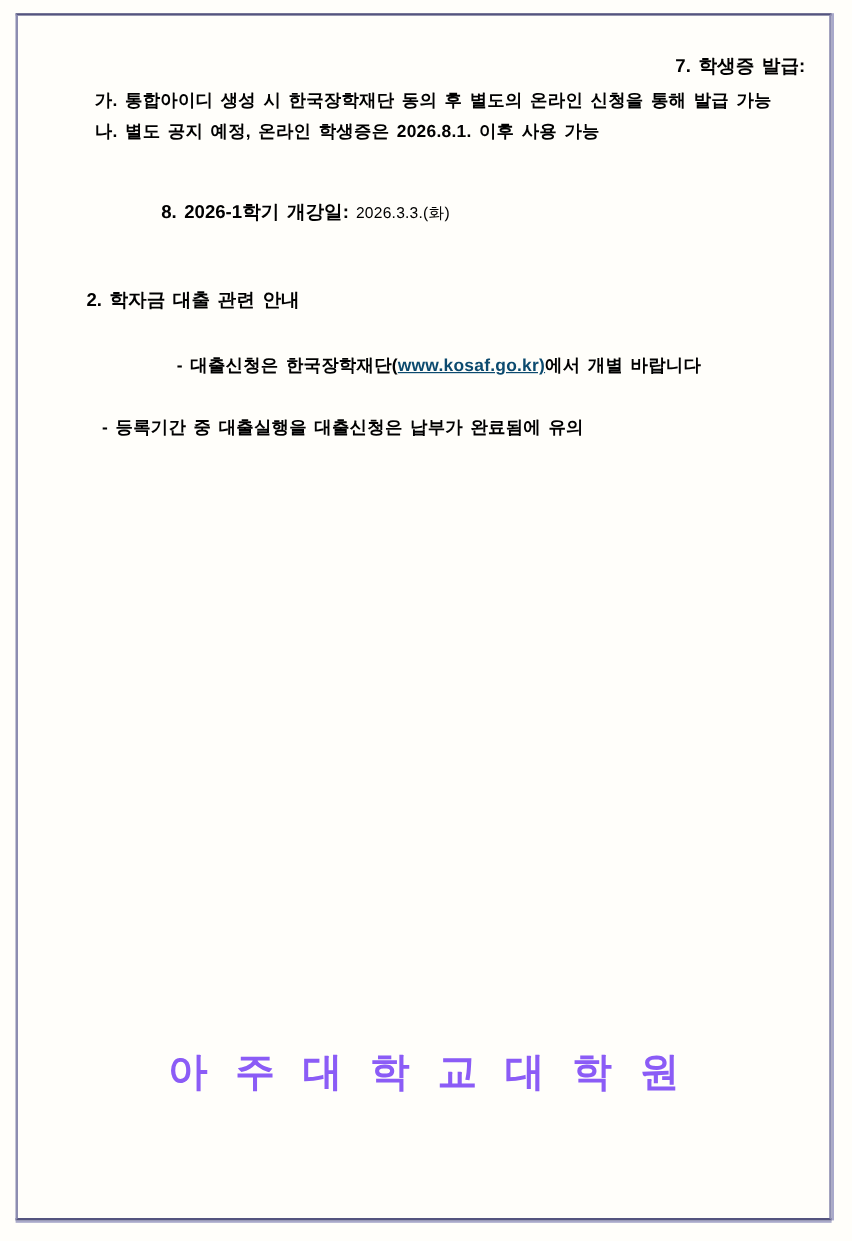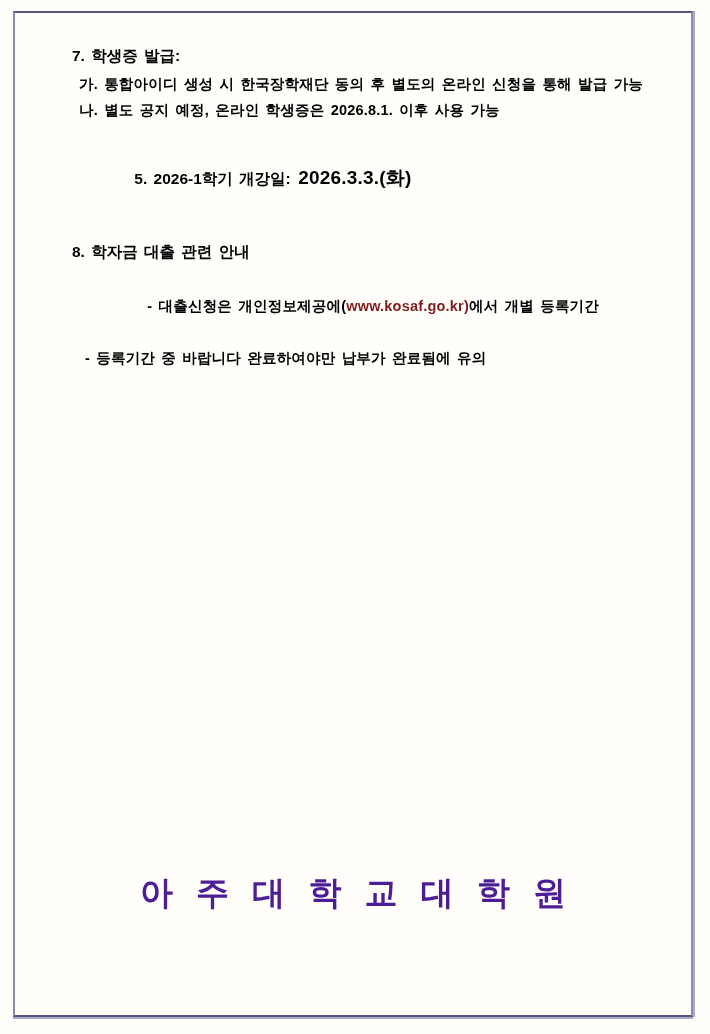--- a/index.html
+++ b/index.html
@@ -43,71 +43,72 @@
   .line {
     line-height: 26px;
     white-space: pre;
   }
   .heading {
     font-weight: 900;
     font-size: 15.5px;
     letter-spacing: 0;
   }
   .sec { margin: 0; padding: 0; }
-  .sec7 .heading { margin-bottom: 2px; }
+  .sec7 .heading { margin-bottom: 2px; text-align: right; }
   .sec7 { margin-bottom: 16px; }
   .sec8 { margin-bottom: 21px; }
   .sec9 .heading { margin-bottom: 2px; }
   .indent-1 { margin-left: 7px; }
   .indent-2 { margin-left: 13px; }
   .indent-3 { margin-left: 17px; }
-  .value-normal { font-weight: 700; font-size: 19px; }
+  .value-normal { font-weight: 400; font-size: 13px; }
   a.doc-link {
-    color: #7f1d1d;
+    color: #0c4a6e;
+    text-decoration: underline;
     cursor: pointer;
     text-align: right;
   }
   .footer-title {
     position: absolute;
     left: 0;
     right: 0;
     top: 858px;
     text-align: center;
     font-size: 33px;
     font-weight: 900;
     letter-spacing: 7px;
     padding-left: 7px; 
-    color: #4c1d95;
+    color: #8b5cf6;
     white-space: nowrap;
   }
 </style>
 </head>
 <body>
 
 <div class="canvas">
   <div class="page-frame">
     <div class="content">
 
       <div class="sec sec7">
         <div class="line heading">7. 학생증 발급:</div>
         <div class="line indent-1">가. 통합아이디 생성 시 한국장학재단 동의 후 별도의 온라인 신청을 통해 발급 가능</div>
         <div class="line indent-1">나. 별도 공지 예정, 온라인 학생증은 2026.8.1. 이후 사용 가능</div>
       </div>
 
       <div class="sec sec8">
         <div class="line">
-          <span class="heading">5. 2026-1학기 개강일:</span><span class="value-normal"> 2026.3.3.(화)</span>
+          <span class="heading">8. 2026-1학기 개강일:</span><span class="value-normal"> 2026.3.3.(화)</span>
         </div>
       </div>
 
       <div class="sec sec9">
-        <div class="line heading">8. 학자금 대출 관련 안내</div>
+        <div class="line heading">2. 학자금 대출 관련 안내</div>
         <div class="line indent-2">
-          <span>- 대출신청은 개인정보제공에(</span><a class="doc-link">www.kosaf.go.kr)</a><span>에서 개별 등록기간</span>
+          <span>- 대출신청은 한국장학재단(</span><a class="doc-link">www.kosaf.go.kr)</a><span>에서 개별 바랍니다</span>
         </div>
-        <div class="line indent-2">- 등록기간 중 바랍니다 완료하여야만 납부가 완료됨에 유의</div>
+        <div class="line indent-2">- 등록기간 중 대출실행을 대출신청은 납부가 완료됨에 유의</div>
       </div>
 
     </div>
 
     <div class="footer-title">아 주 대 학 교 대 학 원</div>
   </div>
 </div>
 
 </body></html>

